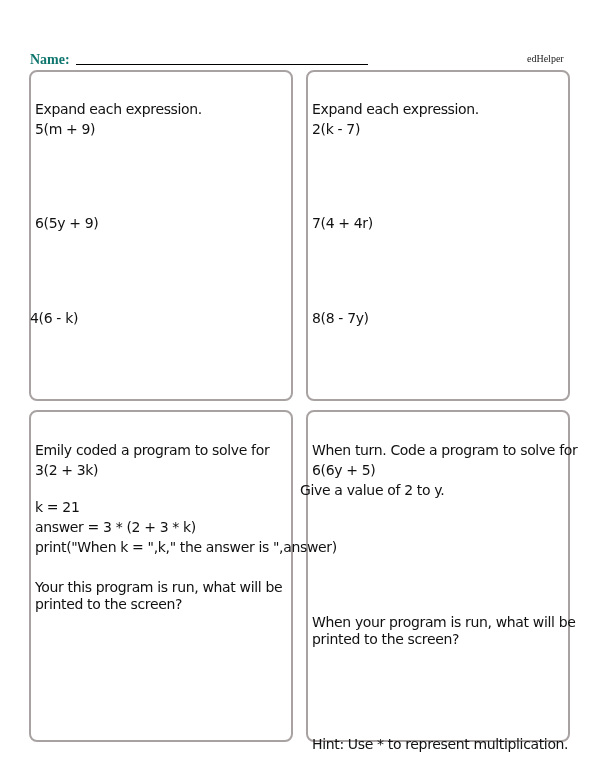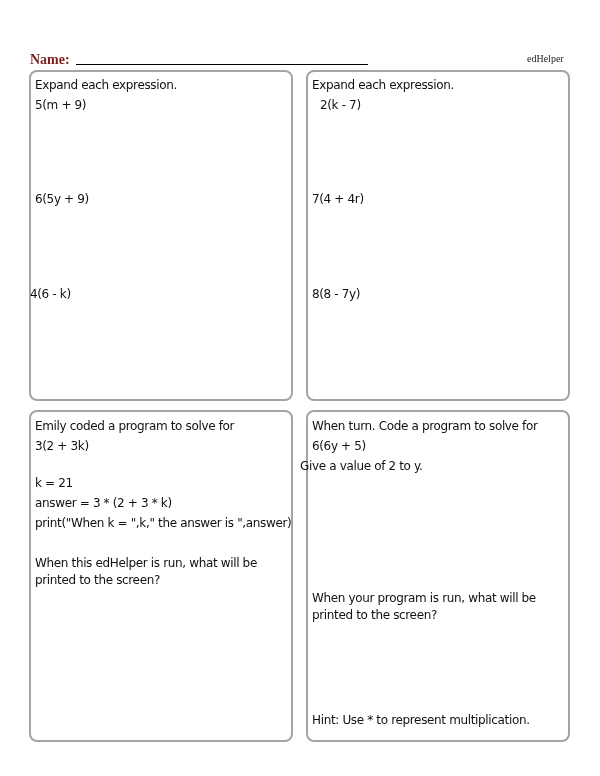--- a/index.html
+++ b/index.html
@@ -1,60 +1,60 @@
 <!DOCTYPE html>
 <html><head>
 <meta charset="utf-8">
 <style>
   html, body { margin: 0; padding: 0; background: #ffffff; }
   body { width: 600px; height: 776px; position: relative; overflow: hidden;
          font-family: "DejaVu Sans", sans-serif; color: #111; }
   .brand { position: absolute; left: 527px; top: 53px; font-family: "Liberation Serif", serif;
            font-size: 10px; color: #222; }
   .name-row { position: absolute; left: 30px; top: 52px; font-family: "Liberation Serif", serif;
-              font-size: 14px; font-weight: bold; color: #7f1d1d; }
+              font-size: 14px; font-weight: bold; color: #0f766e; }
   .name-line { position: absolute; left: 76px; top: 64px; width: 292px; height: 0;
                border-top: 1px solid #000; }
   .box { position: absolute; border: 2px solid #a9a2a2; border-radius: 8px; box-sizing: border-box;
          background: #fff; }
   #box1 { left: 29px; top: 70px; width: 264px; height: 331px; }
   #box2 { left: 306px; top: 70px; width: 264px; height: 331px; }
   #box3 { left: 29px; top: 410px; width: 264px; height: 332px; }
   #box4 { left: 306px; top: 410px; width: 264px; height: 332px; }
-  .t { position: absolute; font-size: 12px; line-height: 14px; letter-spacing: -0.35px;
-       white-space: nowrap; color: #111; }
+  .t { position: absolute; font-size: 14px; line-height: 14px; letter-spacing: -0.35px;
+       white-space: nowrap; color: #111; margin-top: 24px; }
 </style>
 </head>
 <body>
 
 <div class="brand">edHelper</div>
 <div class="name-row">Name:</div>
 <div class="name-line"></div>
 
 <div class="box" id="box1"></div>
 <div class="box" id="box2"></div>
 <div class="box" id="box3"></div>
 <div class="box" id="box4"></div>
 
 <div class="t" style="left:35px;top:78px">Expand each expression.</div>
 <div class="t" style="left:35px;top:98px">5(m + 9)</div>
 <div class="t" style="left:35px;top:192px">6(5y + 9)</div>
 <div class="t" style="left:30px;top:287px">4(6 - k)</div>
 
 <div class="t" style="left:312px;top:78px">Expand each expression.</div>
-<div class="t" style="left:320px;top:98px">2(k - 7)</div>
+<div class="t" style="left:312px;top:98px">2(k - 7)</div>
 <div class="t" style="left:312px;top:192px">7(4 + 4r)</div>
 <div class="t" style="left:312px;top:287px">8(8 - 7y)</div>
 
 <div class="t" style="left:35px;top:419px">Emily coded a program to solve for</div>
 <div class="t" style="left:35px;top:439px">3(2 + 3k)</div>
 <div class="t" style="left:35px;top:476px">k = 21</div>
 <div class="t" style="left:35px;top:496px">answer = 3 * (2 + 3 * k)</div>
 <div class="t" style="left:35px;top:516px">print("When k = ",k," the answer is ",answer)</div>
-<div class="t" style="left:35px;top:556px">When this edHelper is run, what will be</div>
+<div class="t" style="left:35px;top:556px">Your this program is run, what will be</div>
 <div class="t" style="left:35px;top:573px">printed to the screen?</div>
 
 <div class="t" style="left:312px;top:419px">When turn. Code a program to solve for</div>
 <div class="t" style="left:312px;top:439px">6(6y + 5)</div>
 <div class="t" style="left:300px;top:459px">Give a value of 2 to y.</div>
 <div class="t" style="left:312px;top:591px">When your program is run, what will be</div>
 <div class="t" style="left:312px;top:608px">printed to the screen?</div>
 <div class="t" style="left:312px;top:713px">Hint: Use * to represent multiplication.</div>
 
 </body></html>

